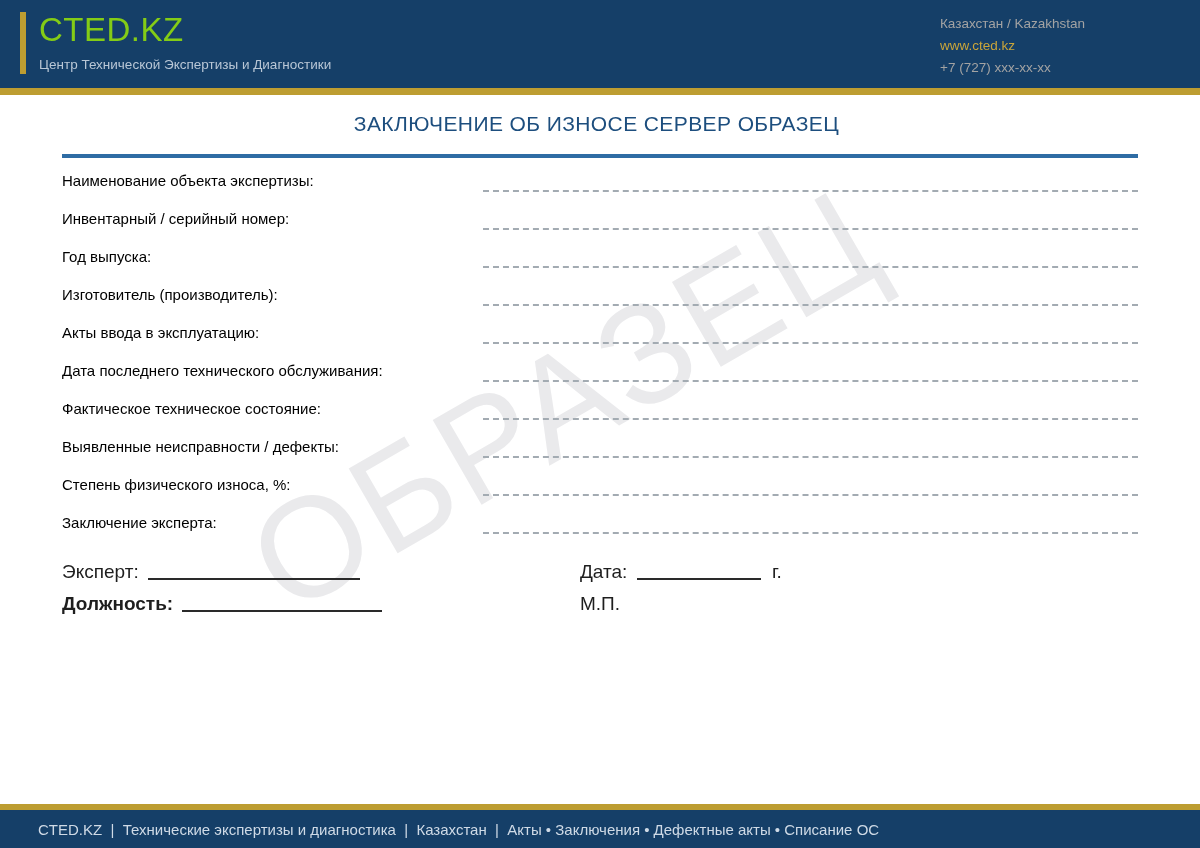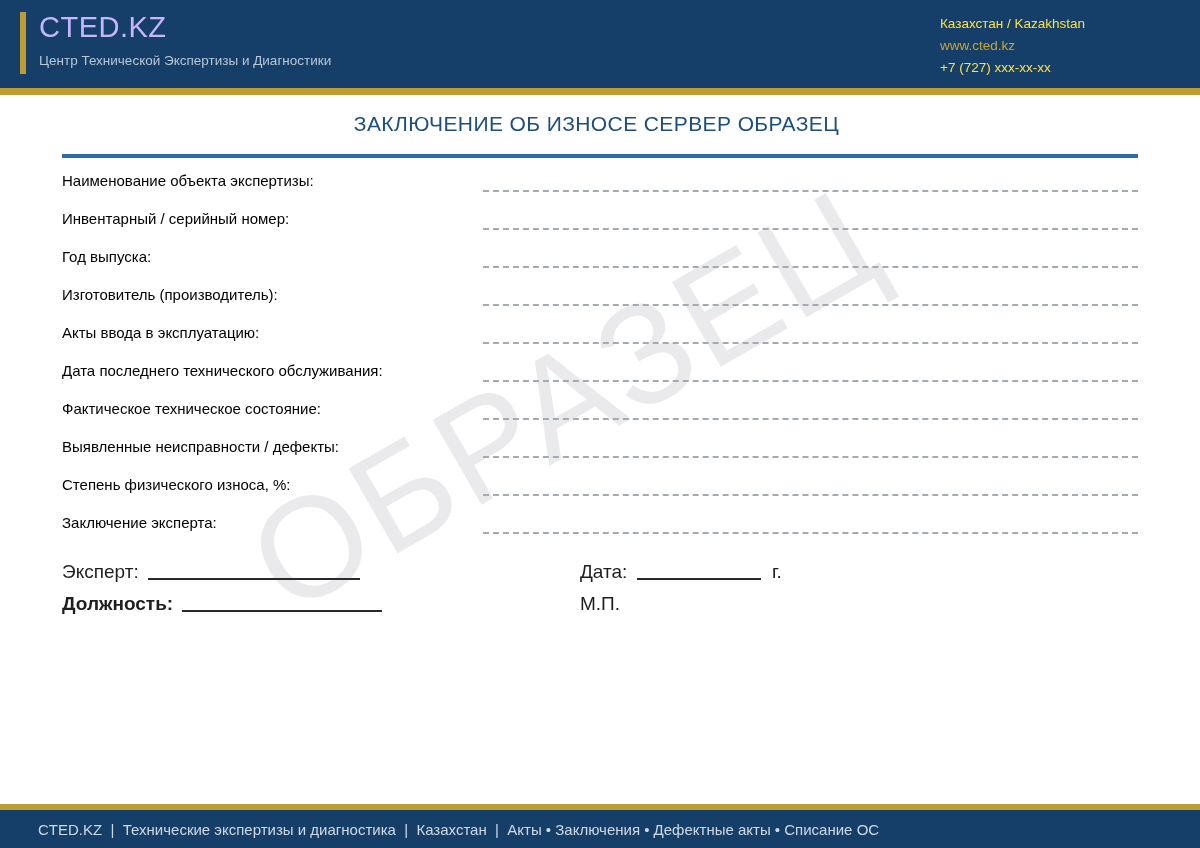--- a/index.html
+++ b/index.html
@@ -8,24 +8,24 @@
     background:#ffffff;
     font-family:"Liberation Sans", sans-serif;
   }
   .page { width:1200px; height:848px; display:flex; flex-direction:column; }
 
   
   .header { flex:0 0 88px; height:88px; background:#153f68; position:relative; }
   .logo-block { position:absolute; left:20px; top:12px; display:flex; }
   .logo-accent { width:6px; height:62px; background:#bd9d31; margin-right:13px; }
   .logo-col { display:flex; flex-direction:column; }
-  .logo-title { font-size:29px; color:#c4b5fd; letter-spacing:0.5px; line-height:1.1; }
+  .logo-title { font-size:33px; color:#84cc16; letter-spacing:0.5px; line-height:1.1; }
   .logo-tagline { font-size:13.5px; color:#b9c7d6; margin-top:9px; }
   .header-contact { position:absolute; left:940px; top:13px; font-size:13.5px; line-height:22px; }
-  .contact-country, .contact-phone { color:#fde047; }
+  .contact-country, .contact-phone { color:#a3a3a3; }
   .contact-link { color:#c9a53a; cursor:pointer; }
 
   .stripe-top { flex:0 0 7px; height:7px; background:#bd9d31; }
   .stripe-bottom { flex:0 0 6px; height:6px; background:#bd9d31; }
 
   
   .main { flex:1 1 auto; position:relative; background:#ffffff; overflow:hidden; }
   .watermark {
     position:absolute; left:215px; top:225px; width:700px; height:160px;
     font-size:142px; line-height:160px; letter-spacing:4px; white-space:nowrap;

